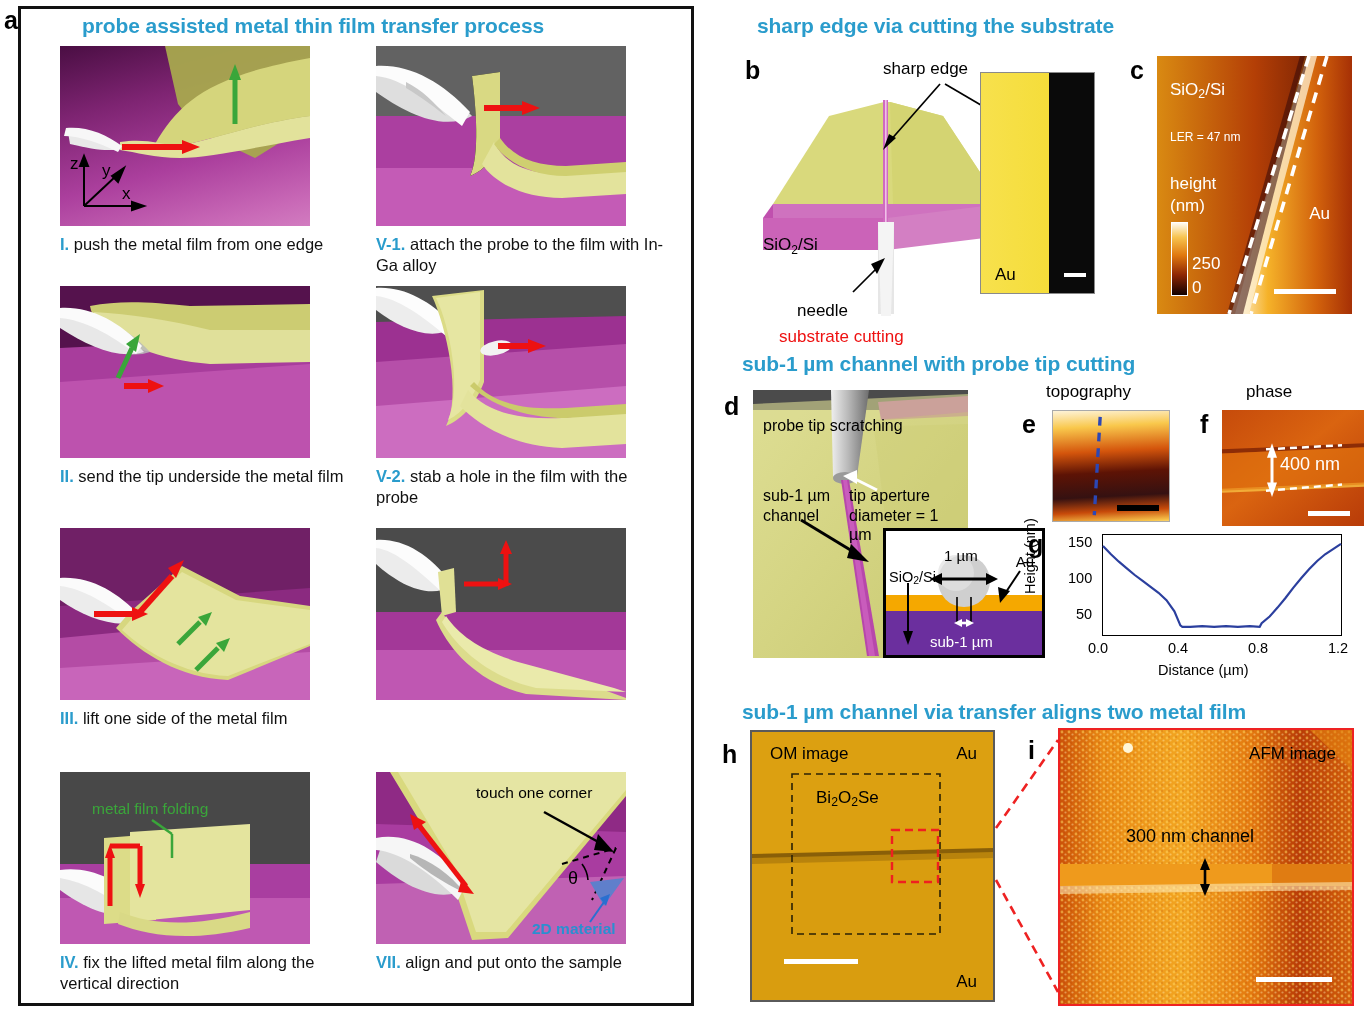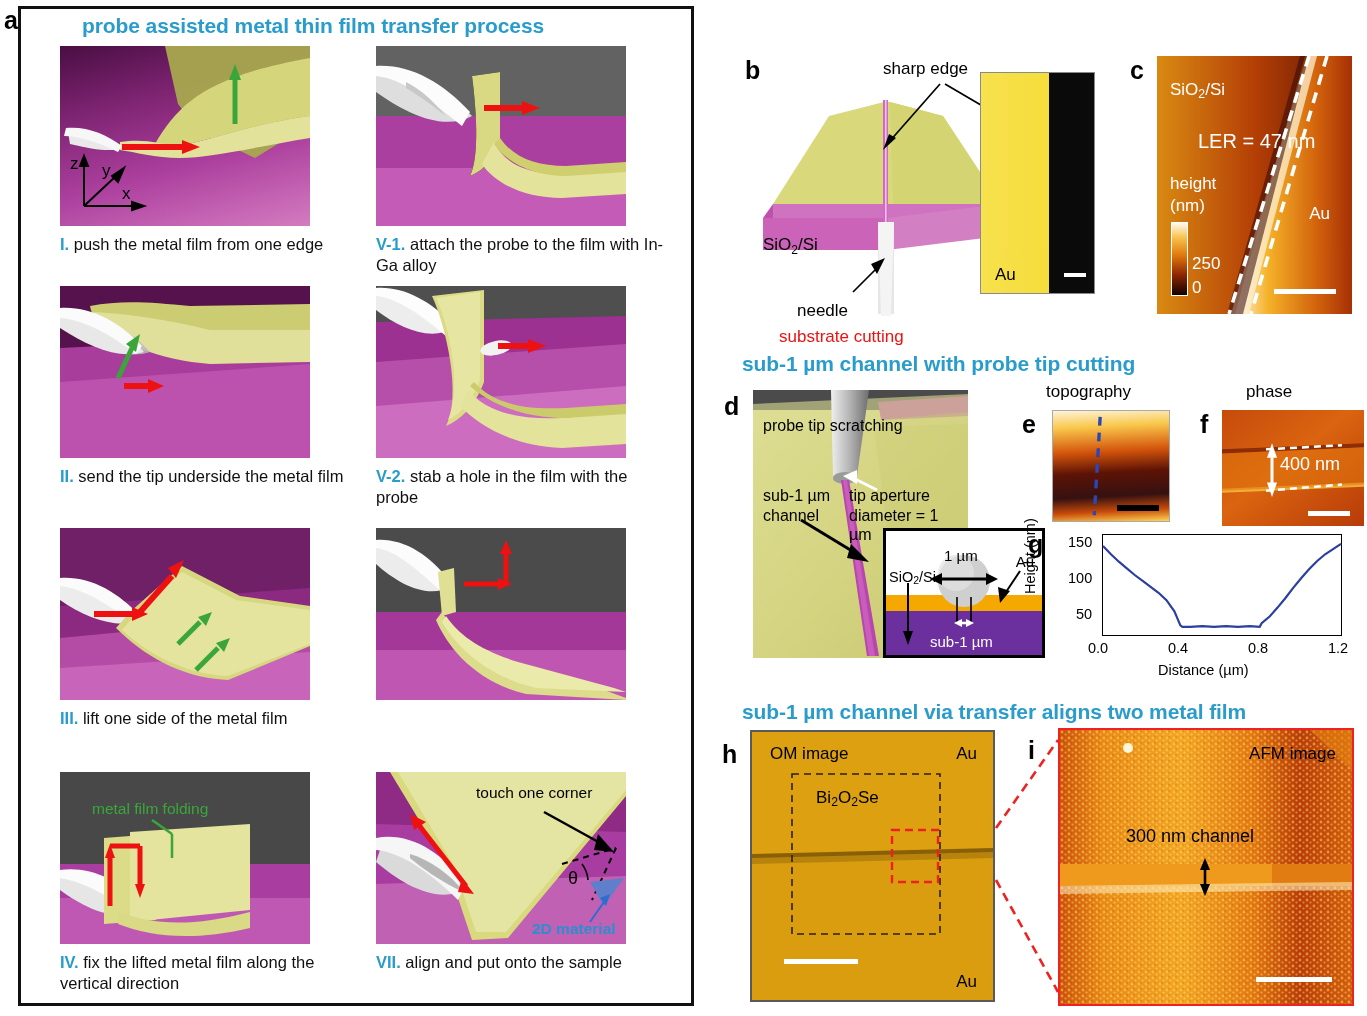--- a/index.html
+++ b/index.html
@@ -284,20 +284,21 @@
       <line x1="214" y1="150" x2="228" y2="130" stroke="#2a6fd0" stroke-width="2"></line>
       <polygon points="224,126 234,122 230,134" fill="#2a6fd0"></polygon>
       <text x="156" y="162" font-family="Liberation Sans, sans-serif" font-size="15.5" font-weight="bold" fill="#2a8fd0">2D material</text>
     </svg>
   </div>
   <div class="step-cap" style="left:376px; top:952px;">
     <b>VII.</b>
     <span>align and put onto the sample</span>
   </div>
 
+  <div class="abs heading" style="left:757px; top:14px;">sharp edge via cutting the substrate</div>
 
   <div class="abs plet" style="left:745px; top:58px;">b</div>
   <div class="abs" style="left:757px; top:54px; width:355px; height:285px;">
     <svg class="ov" viewBox="0 0 355 285" preserveAspectRatio="none">
 
       <polygon points="16,150 72,62 127,48 133,48 186,62 244,150" fill="#d9d97c"></polygon>
       <polygon points="133,48 186,62 244,150 136,150" fill="#d4d472"></polygon>
 
       <polygon points="16,150 244,150 244,182 16,182" fill="#cf72bf"></polygon>
       <polygon points="16,150 16,182 6,196 6,164" fill="#c050ae"></polygon>
@@ -354,21 +355,21 @@
         </linearGradient>
       </defs>
       <rect width="195" height="258" fill="url(#cleft)"></rect>
       <path d="M148,0 L195,0 L195,258 L78,258 Z" fill="url(#cright)"></path>
       <path d="M150,0 L160,0 L92,258 L74,258 Z" fill="#fdf0d4" opacity="0.75"></path>
       <path d="M143,0 L152,0 L86,258 L70,258 Z" fill="#35090a" opacity="0.55"></path>
       <line x1="152" y1="0" x2="72" y2="258" stroke="#ffffff" stroke-width="3.6" stroke-dasharray="11,8"></line>
       <line x1="170" y1="0" x2="94" y2="258" stroke="#ffffff" stroke-width="3.6" stroke-dasharray="11,8"></line>
     </svg>
     <div class="abs lbl lbl-w" style="left:13px; top:24px; font-size:17px;">SiO<sub>2</sub>/Si</div>
-    <div class="abs lbl lbl-w" style="left:13px; top:74px; font-size:20px;margin-left:28px;">LER = 47 nm</div>
+    <div class="abs lbl lbl-w" style="left:13px; top:74px; font-size:12px;">LER = 47 nm</div>
     <div class="abs lbl lbl-w" style="left:13px; top:118px; font-size:17px;">height</div>
     <div class="abs lbl lbl-w" style="left:13px; top:140px; font-size:17px;">(nm)</div>
 
     <div class="abs" style="left:14px; top:166px; width:17px; height:74px; background:linear-gradient(0deg,#120100 0%,#8e2604 28%,#e0780e 55%,#f7c34e 80%,#fffaf0 100%); border:1px solid #fff;"></div>
     <div class="abs lbl lbl-w" style="left:35px; top:166px; font-size:17px;margin-top:32px;">250</div>
     <div class="abs lbl lbl-w" style="left:35px; top:222px; font-size:17px;">0</div>
     <div class="abs lbl lbl-w" style="right:22px; top:148px; font-size:17px;">Au</div>
     <div class="scalebar" style="right:16px; bottom:20px; width:62px; height:5px;"></div>
   </div>
 

